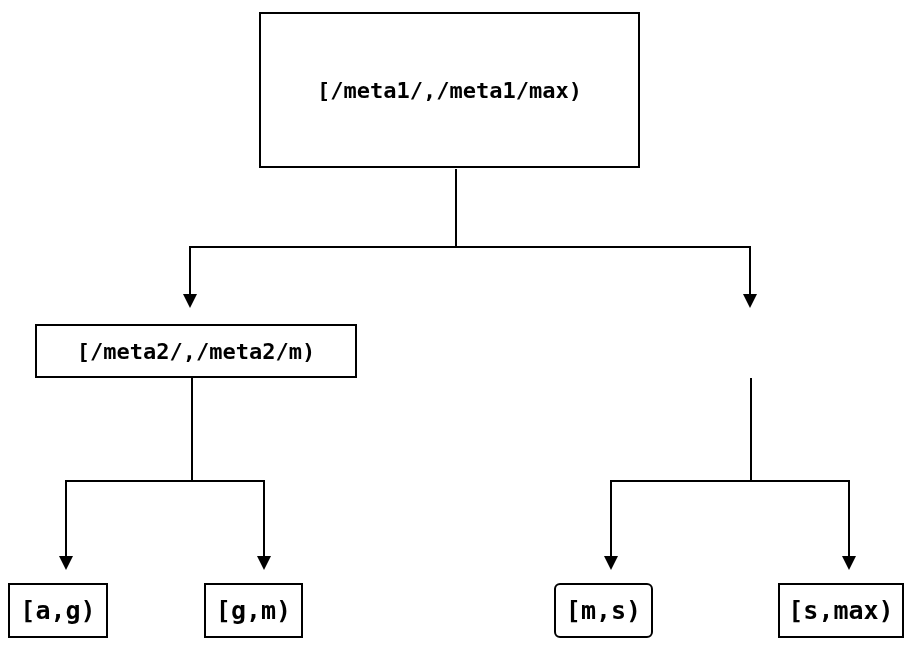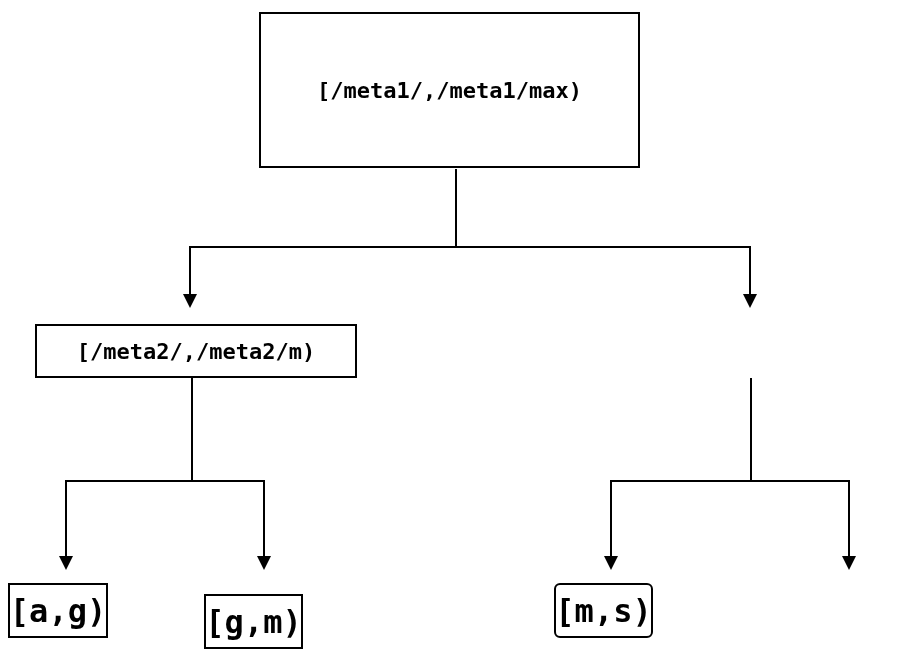--- a/index.html
+++ b/index.html
@@ -39,21 +39,21 @@
     border: 2px solid #000000;
     background: #ffffff;
     display: flex;
     align-items: center;
     justify-content: center;
     font-weight: bold;
     font-size: 22px;
     white-space: nowrap;
   }
   .node.leaf {
-    font-size: 32px;
+    font-size: 25px;
   }
 </style>
 </head>
 <body>
 
 <div class="canvas">
 
   <svg class="connectors" width="912" height="652" viewBox="0 0 912 652" aria-hidden="true">
 
     <path d="M456,169 L456,248"></path>
@@ -72,18 +72,19 @@
     <polygon points="842,556 856,556 849,570"></polygon>
   </svg>
 
   <div class="node" style="left:259px; top:12px; width:381px; height:156px;">[/meta1/,/meta1/max)</div>
 
   <div class="node" style="left:22px; top:324px; width:322px; height:54px;margin-left:13px;">[/meta2/,/meta2/m)</div>
 
 
   <div class="node leaf" style="left:8px; top:583px; width:100px; height:55px;">[a,g)</div>
 
-  <div class="node leaf" style="left:204px; top:583px; width:99px; height:55px;margin-top:11px;">[g,m)</div>
+  <div class="node leaf" style="left:204px; top:583px; width:99px; height:55px;">[g,m)</div>
 
   <div class="node leaf" style="left:554px; top:583px; width:99px; height:55px;border-radius:6px;">[m,s)</div>
 
+  <div class="node leaf" style="left:778px; top:583px; width:126px; height:55px;">[s,max)</div>
 
 </div>
 
 </body></html>

